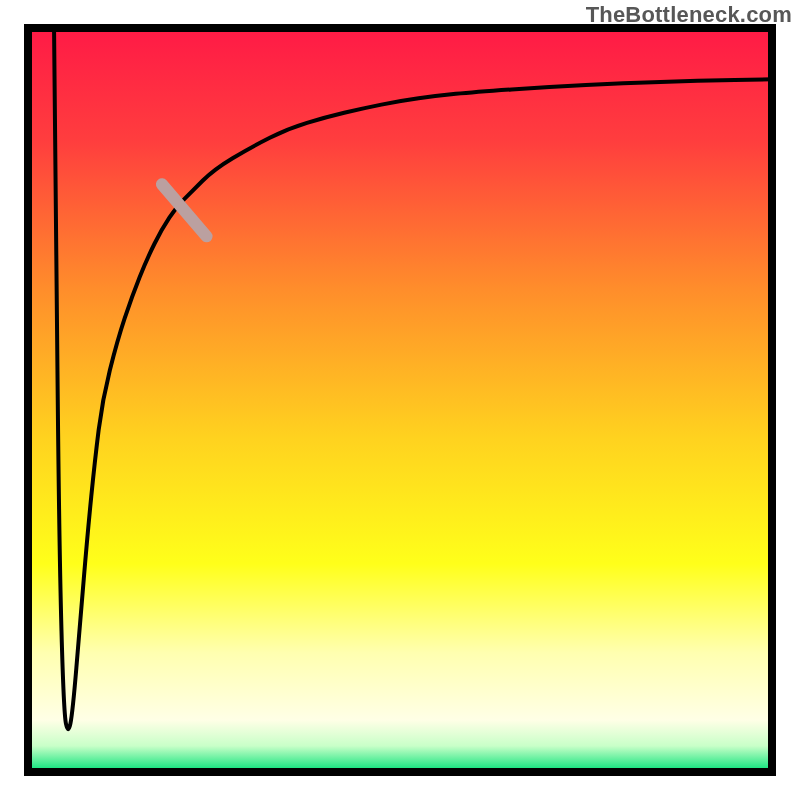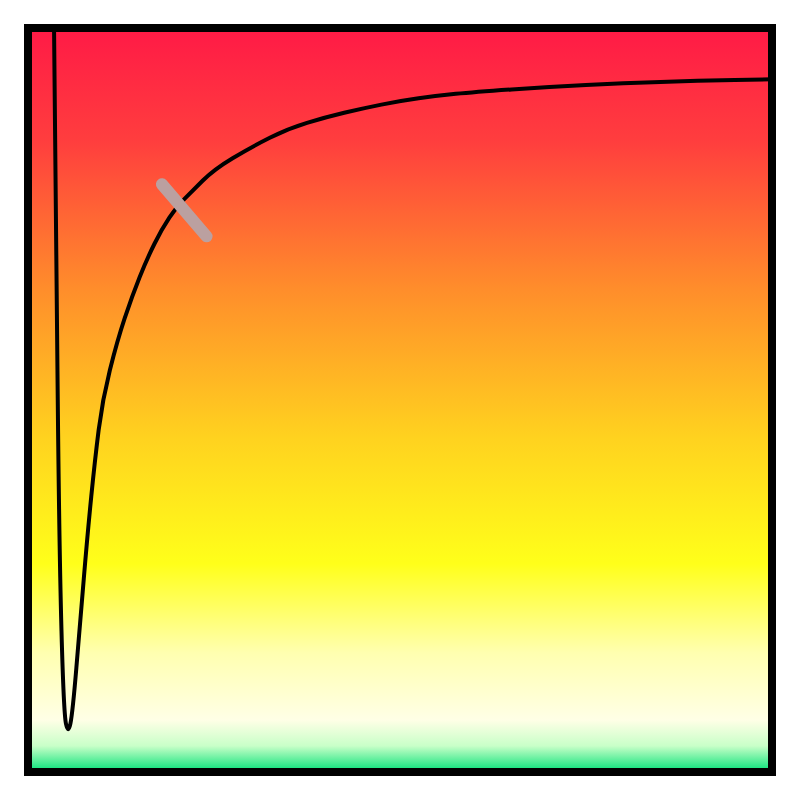--- a/index.html
+++ b/index.html
@@ -30,20 +30,21 @@
     top: 0;
     left: 0;
     width: 800px;
     height: 800px;
   }
 </style>
 </head>
 <body>
 
 <div class="root">
+  <div class="watermark">TheBottleneck.com</div>
 
   <svg class="chart" viewBox="0 0 800 800">
     <defs>
       <linearGradient id="bg-grad" x1="0" y1="0" x2="0" y2="1">
       <stop offset="0%" stop-color="#ff1a46"></stop>
           <stop offset="15%" stop-color="#ff3d3e"></stop>
           <stop offset="35%" stop-color="#ff8d2b"></stop>
           <stop offset="55.00000000000001%" stop-color="#ffd21f"></stop>
           <stop offset="72%" stop-color="#ffff1a"></stop>
           <stop offset="84%" stop-color="#ffffb0"></stop>

